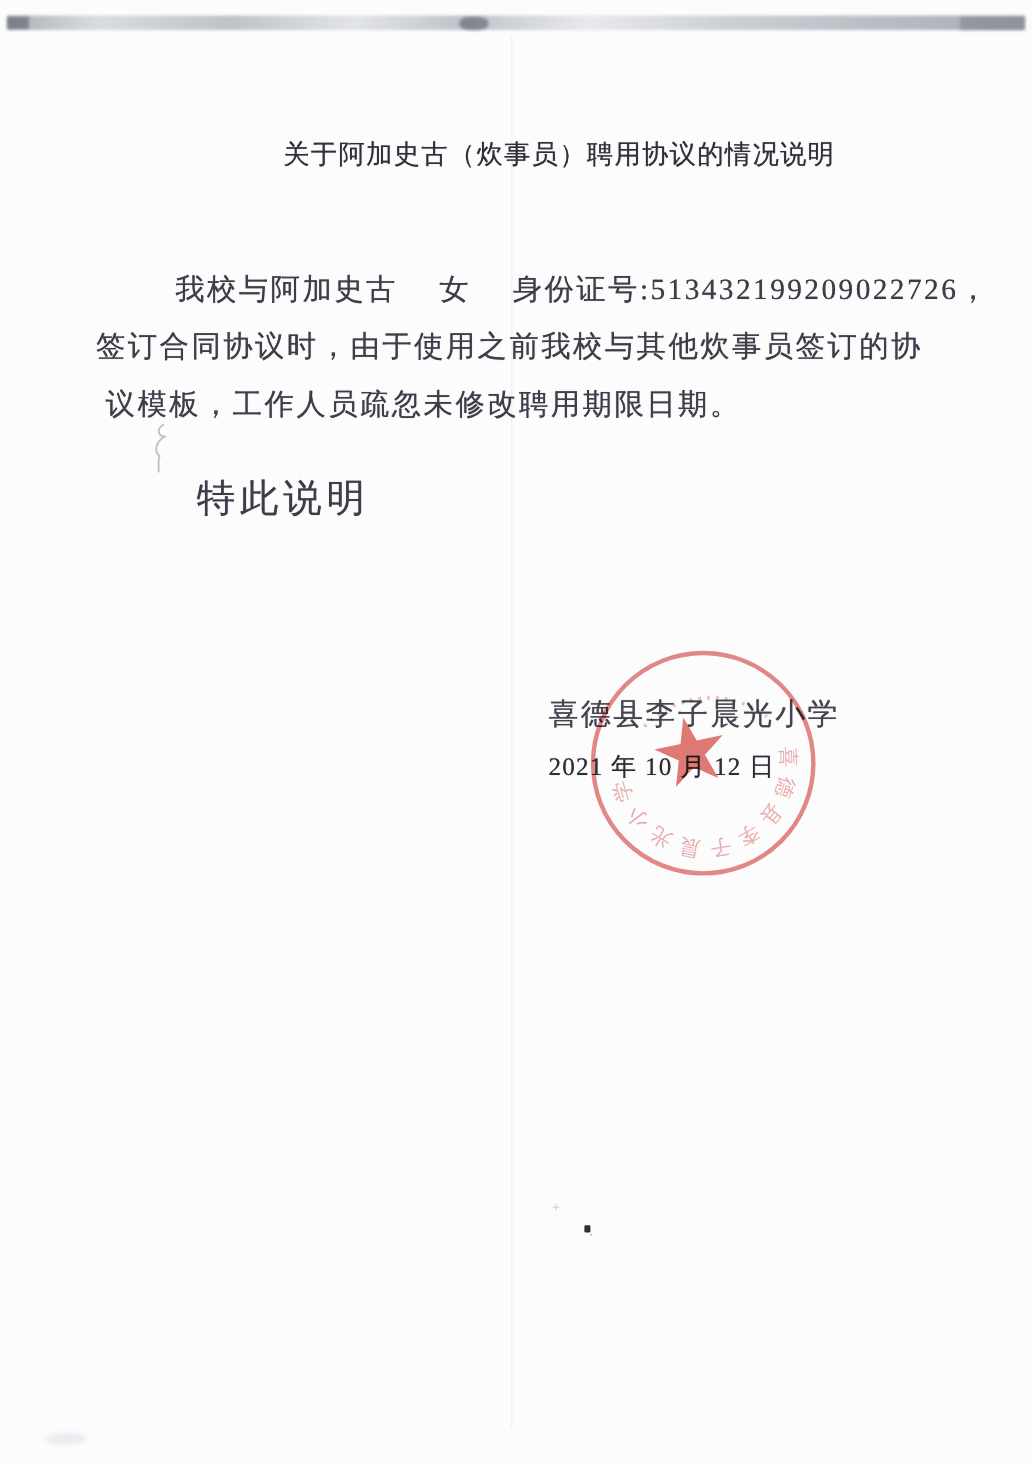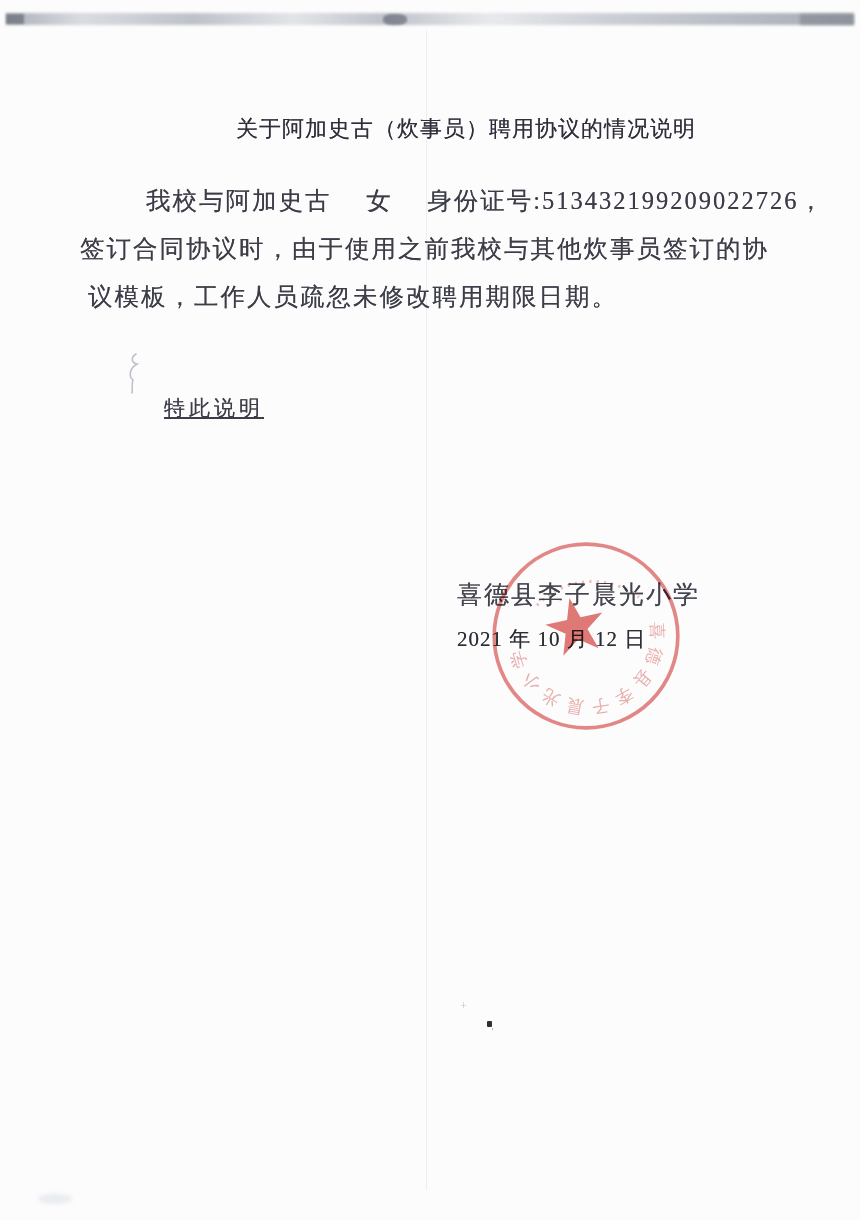--- a/index.html
+++ b/index.html
@@ -29,25 +29,25 @@
   .speck-dot{top:1021px;left:487px;width:5px;height:6px;background:#2f2f35;border-radius:1px;box-shadow:3px 5px 0 -2px rgba(90,95,110,.45);}
   .speck-plus{top:999px;left:460px;font-size:12px;color:rgba(140,150,162,.55);}
   .pencil-scribble{top:350px;left:120px;}
 
   
   .doc-text{color:#3d3d48;text-shadow:0 0 0.6px rgba(62,62,78,.75);white-space:pre;}
   .doc-title{
     top:114px;left:236px;
     font-size:22px;font-weight:400;letter-spacing:1px;color:#2f2f3a;
   }
-  .body-line{font-size:24.5px;letter-spacing:2px;}
+  .body-line{font-size:24.5px;letter-spacing:2px;margin-top:40px;}
   .body-line-1{top:184px;left:146px;}
   .body-line-2{top:232px;left:80px;}
   .body-line-3{top:280px;left:88px;}
-  .closing-line{top:394px;left:164px;font-size:21px;letter-spacing:4px;text-decoration:underline;}
+  .closing-line{top:394px;left:164px;font-size:32px;letter-spacing:4px;}
   .signer-line{top:578px;left:457px;font-size:25px;letter-spacing:2px;color:#44444e;}
   .date-line{top:625px;left:457px;font-size:21px;letter-spacing:1px;color:#2c2c34;}
 
   
   .seal-svg{
     top:534px;left:484px;width:204px;height:204px;
     mix-blend-mode:multiply;opacity:.92;
   }
 </style>
 </head>

